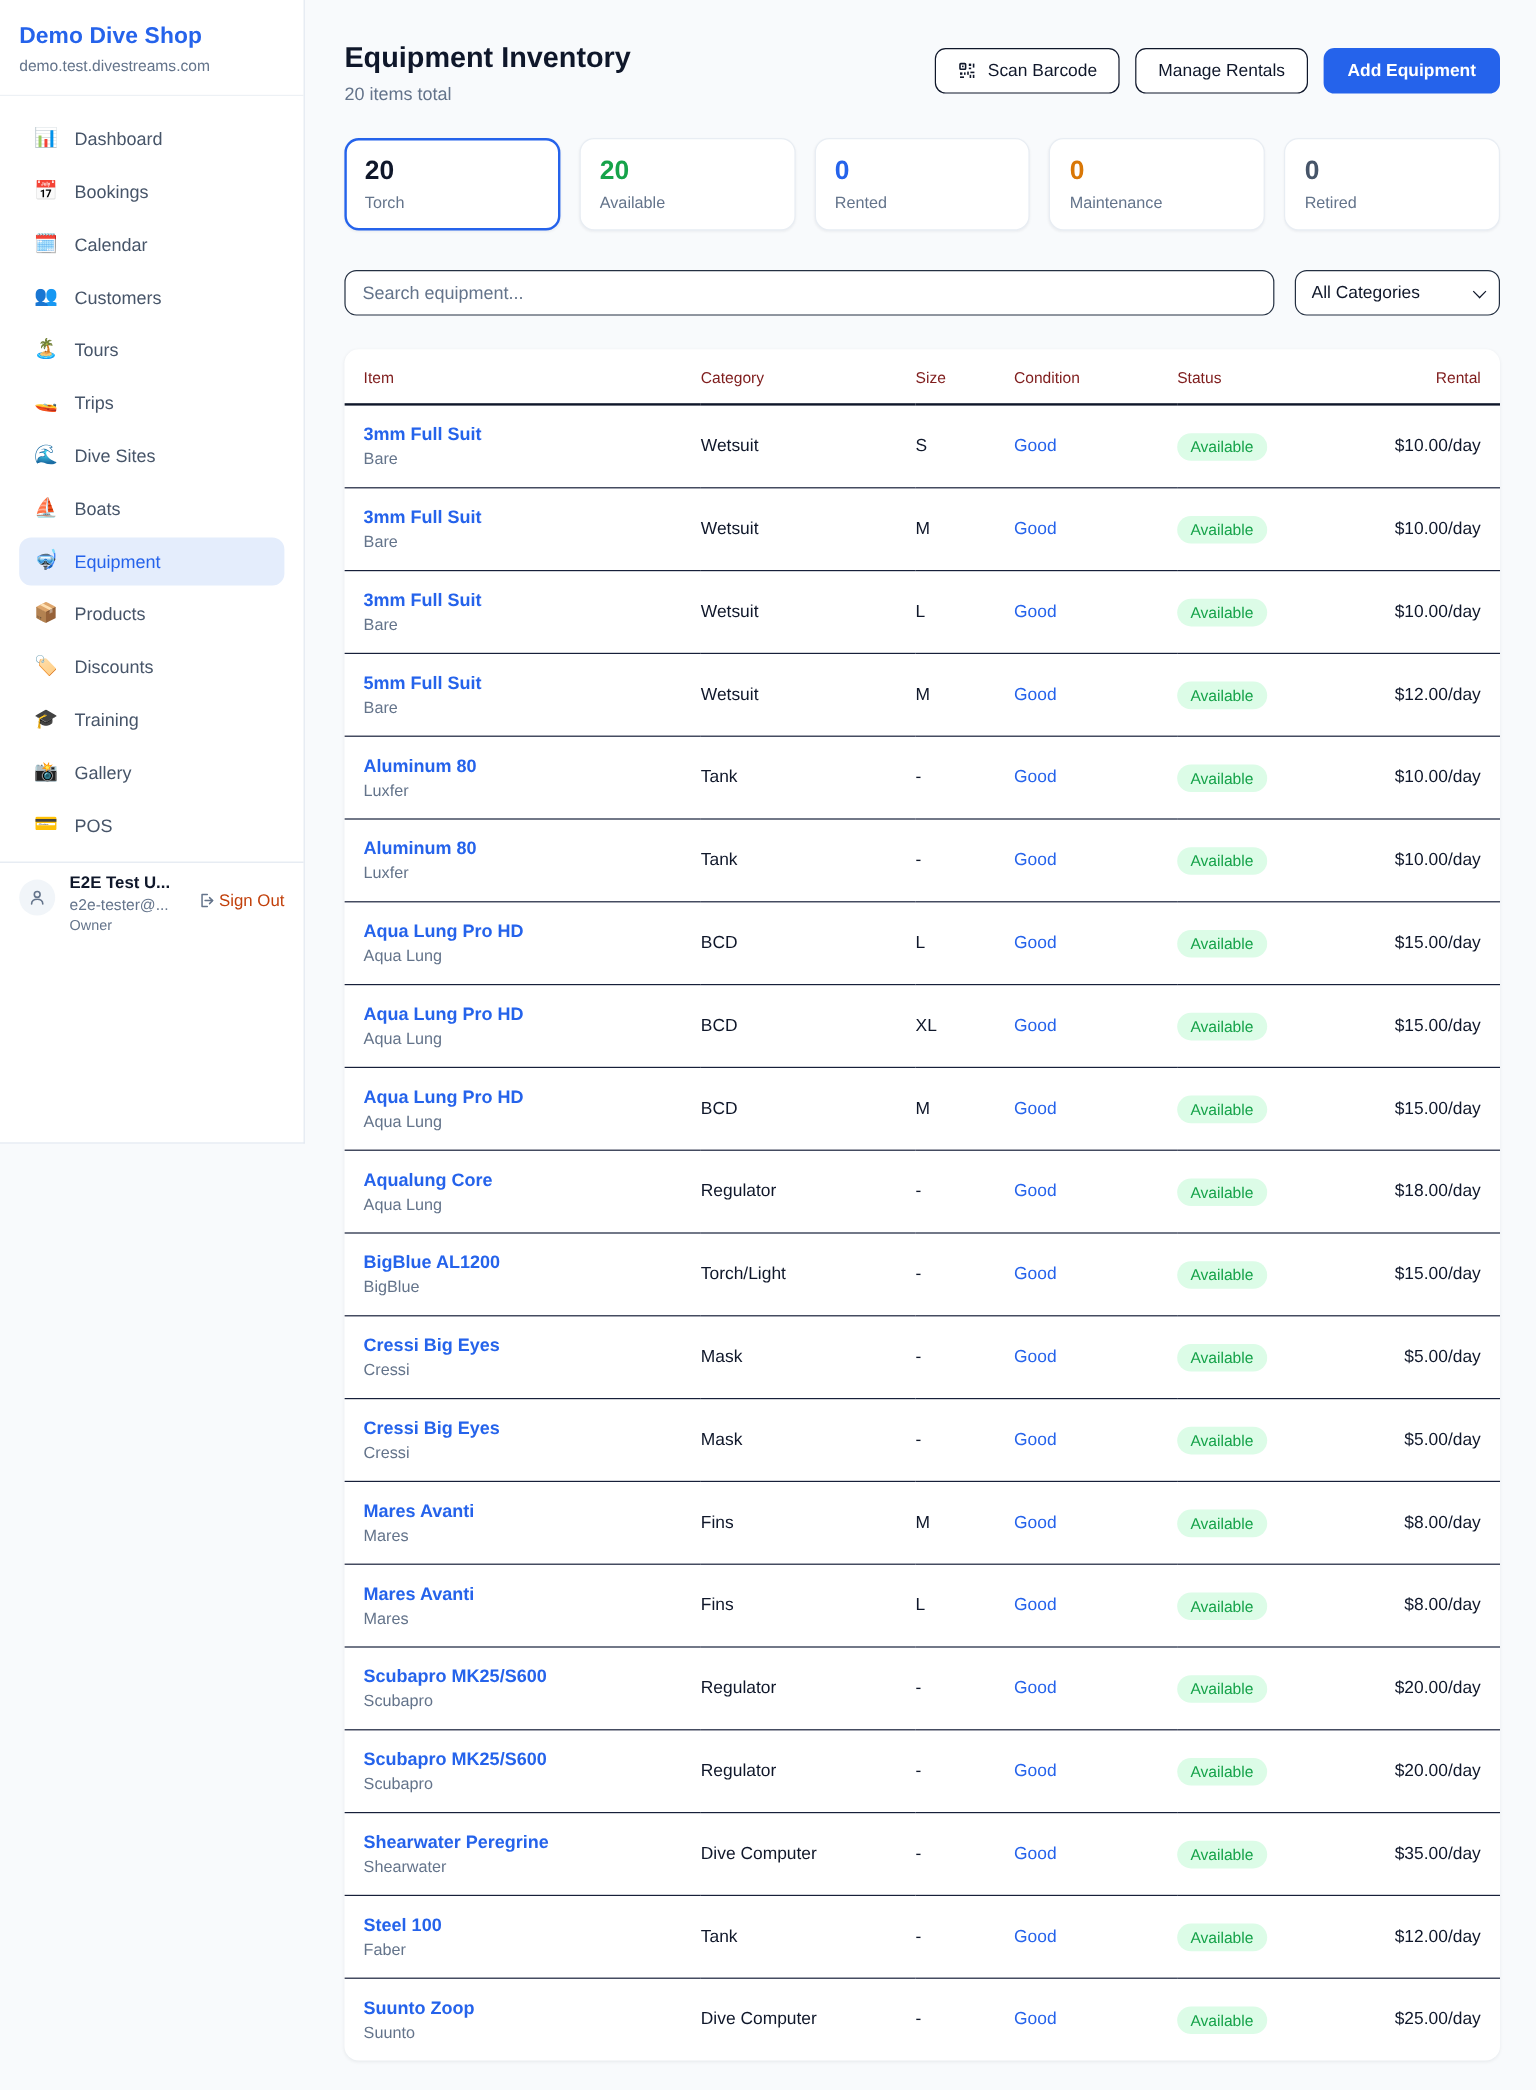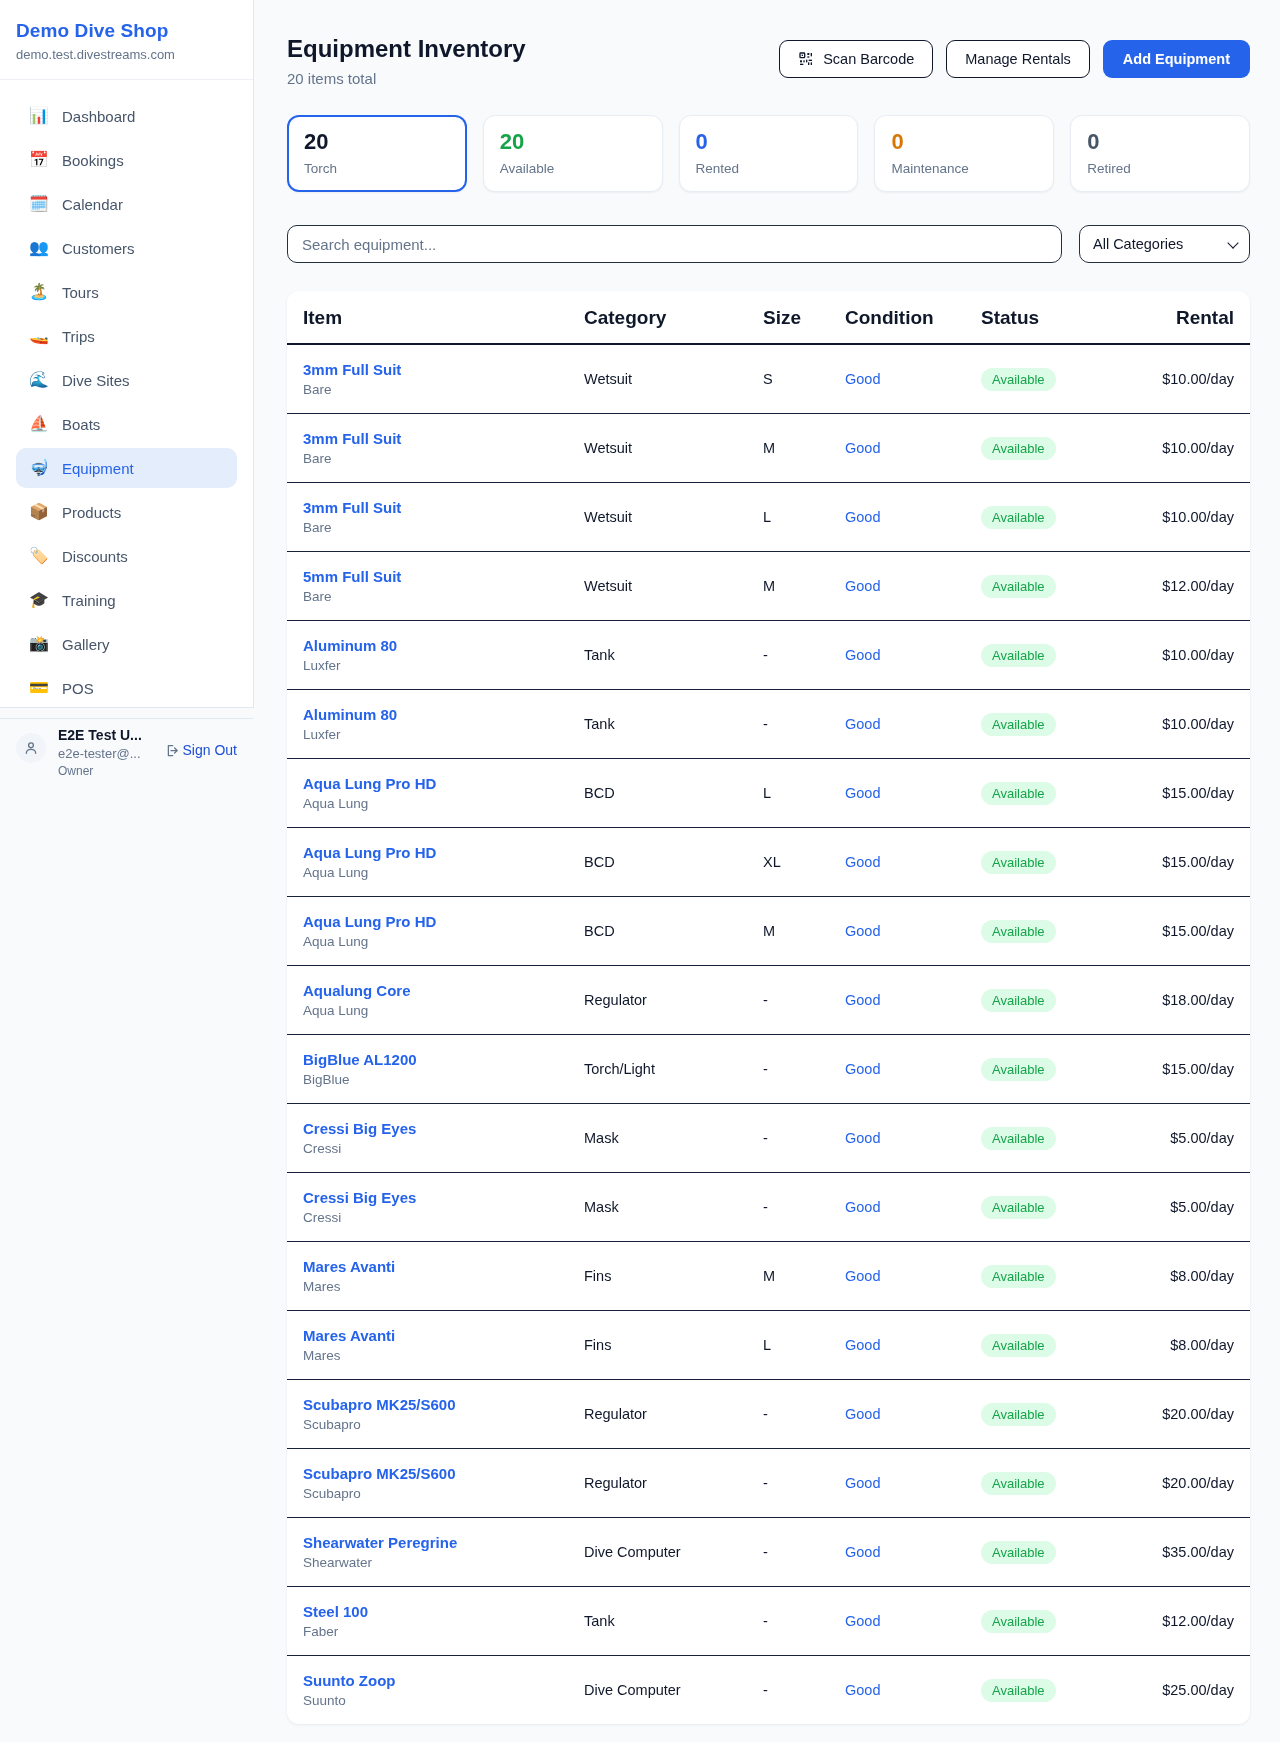--- a/index.html
+++ b/index.html
@@ -8,21 +8,21 @@
     font-family:"Liberation Sans", sans-serif;
     background:#f8fafc;
     color:#0f172a;
     position:relative;
     overflow:hidden;
   }
 
   
   .sidebar {
     position:absolute; top:0; left:0;
-    width:254px; height:708px;
+    width:254px; height:953px;
     background:#ffffff;
     border-right:1px solid #e2e8f0;
     border-bottom:1px solid #e2e8f0;
   }
   .sidebar-header { padding:20px 16px 17px; border-bottom:1px solid #edf1f5; }
   .brand { color:#2563eb; font-size:19px; font-weight:bold; letter-spacing:.1px; cursor:pointer; }
   .domain { color:#64748b; font-size:13px; margin-top:5px; }
 
   .nav { padding:16px 16px 0; }
   .nav-item {
@@ -41,21 +41,21 @@
   }
   .avatar {
     width:30px; height:30px; border-radius:50%; background:#f1f5f9;
     display:flex; align-items:center; justify-content:center; flex:none; margin-top:6px;
   }
   .user-name { font-size:14px; font-weight:bold; color:#0f172a; }
   .user-email { font-size:13px; color:#64748b; margin-top:3px; }
   .user-role  { font-size:12px; color:#64748b; margin-top:3px; }
   .signout {
     margin-left:auto; display:flex; align-items:flex-end; gap:4px;
-    color:#1d4ed8; font-size:14px; cursor:pointer; margin-top:15px; flex:none;
+    color:#c2410c; font-size:14px; cursor:pointer; margin-top:15px; flex:none;
   }
 
   
   .main { margin-left:254px; padding:35px 30px 0 33px; }
 
   .page-header { display:flex; justify-content:space-between; align-items:flex-start; }
   .page-title { font-size:24px; font-weight:bold; color:#0f172a; }
   .page-subtitle { font-size:15px; color:#64748b; margin-top:7px; }
   .actions { display:flex; gap:13px; margin-top:5px;padding-left:32px; }
   .btn {
@@ -102,21 +102,21 @@
 
   .table-card {
     margin-top:28px; margin-bottom:32px;
     background:#ffffff; border-radius:12px; overflow:hidden;
     box-shadow:0 1px 3px rgba(15,23,42,.07);
   }
   table { width:100%; border-collapse:collapse; table-layout:fixed; }
   col.c-item{width:297px} col.c-cat{width:179px} col.c-size{width:82px}
   col.c-cond{width:136px} col.c-status{width:119px}
   thead th {
-    text-align:left; font-size:19px; font-weight:bold; color:#0f172a;
+    text-align:left; font-size:13px; font-weight:normal; color:#7f1d1d;
     padding:16px 0 14px; border-bottom:2px solid #0f172a;
   }
   th.first, td.first { padding-left:16px; }
   th.last, td.last { text-align:right; padding-right:16px; }
   tbody td { border-bottom:1.4px solid #17203a; padding:16px 0; vertical-align:middle; }
   tbody tr:last-child td { border-bottom:none; }
   .item-name { color:#2563eb; font-weight:600; font-size:15px; cursor:pointer; }
   .item-brand { color:#64748b; font-size:13.5px; margin-top:4px; }
   .cell { font-size:14.5px; color:#0f172a; }
   .condition { color:#2563eb; font-size:14.5px; cursor:pointer; }

